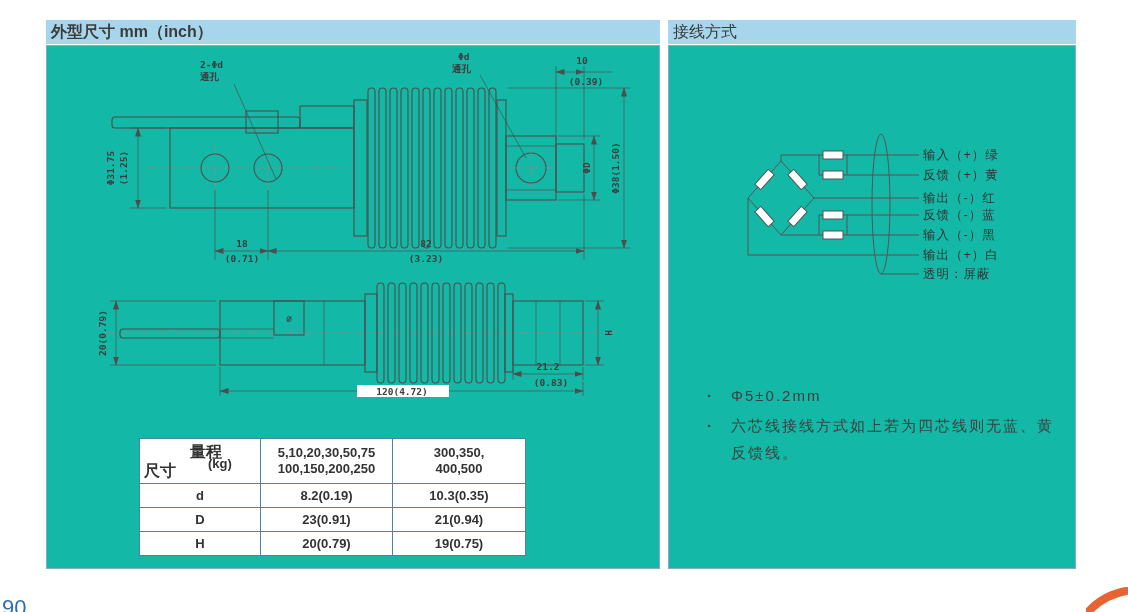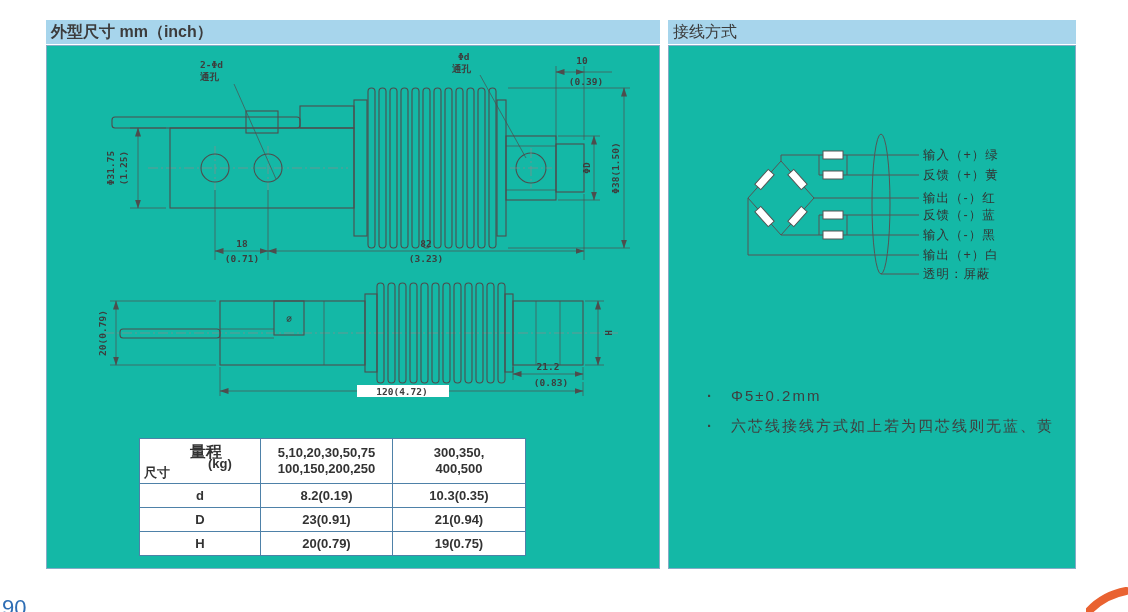--- a/index.html
+++ b/index.html
@@ -27,21 +27,21 @@
   .rz{fill:#ffffff;stroke:#555555;stroke-width:1;}
   
   #dim-table{position:absolute;left:92px;top:392px;border-collapse:collapse;width:386px;
     table-layout:fixed;font-size:13px;color:#333;}
   #dim-table td{border:1.5px solid #4e81a8;text-align:center;padding:0;background:#fff;height:23px;}
   #dim-table tr.hdr td{height:44px;line-height:1.25;}
   td.corner{position:relative;
     background-image:linear-gradient(to bottom right,transparent 49.3%,#4e81a8 49.3%,#4e81a8 51%,transparent 51%);}
   td.corner .t1{position:absolute;top:3px;left:50px;font-size:16px;}
   td.corner .t2{position:absolute;top:17px;left:68px;font-size:13px;}
-  td.corner .t3{position:absolute;bottom:2px;left:4px;font-size:13px;}
+  td.corner .t3{position:absolute;bottom:2px;left:4px;font-size:16px;}
   
   #wiring-svg{position:absolute;top:56px;left:8px;}
   .wl{stroke:#555555;stroke-width:1;fill:none;}
   .wt{font-family:"Liberation Sans",sans-serif;font-size:12.5px;fill:#333;letter-spacing:1px;}
   #notes{position:absolute;top:336px;left:28px;width:360px;color:#3f3f3f;font-size:15px;
     letter-spacing:2px;line-height:27px;}
   .note{position:relative;padding-left:34px;margin-bottom:3px;}
   .note .b{position:absolute;left:10px;top:0;font-weight:bold;}
   
   #page-number{position:absolute;left:2px;top:595px;font-size:22px;color:#2e6db4;}
@@ -274,20 +274,21 @@
     </svg>
 
     <div id="notes">
       <div class="note">
         <span class="b">·</span>
         <div>Φ5±0.2mm</div>
       </div>
       <div class="note">
         <span class="b">·</span>
         <div>六芯线接线方式如上若为四芯线则无蓝、黄</div>
+        <div>反馈线。</div>
       </div>
     </div>
   </div>
 </div>
 
 <div id="page-number">90</div>
 
 <svg id="logo-swoosh" width="42" height="28" viewBox="0 0 42 28">
   <path d="M3,27 Q18,11 40,7" stroke="#e96231" stroke-width="8" fill="none" stroke-linecap="round"></path>
 </svg>

